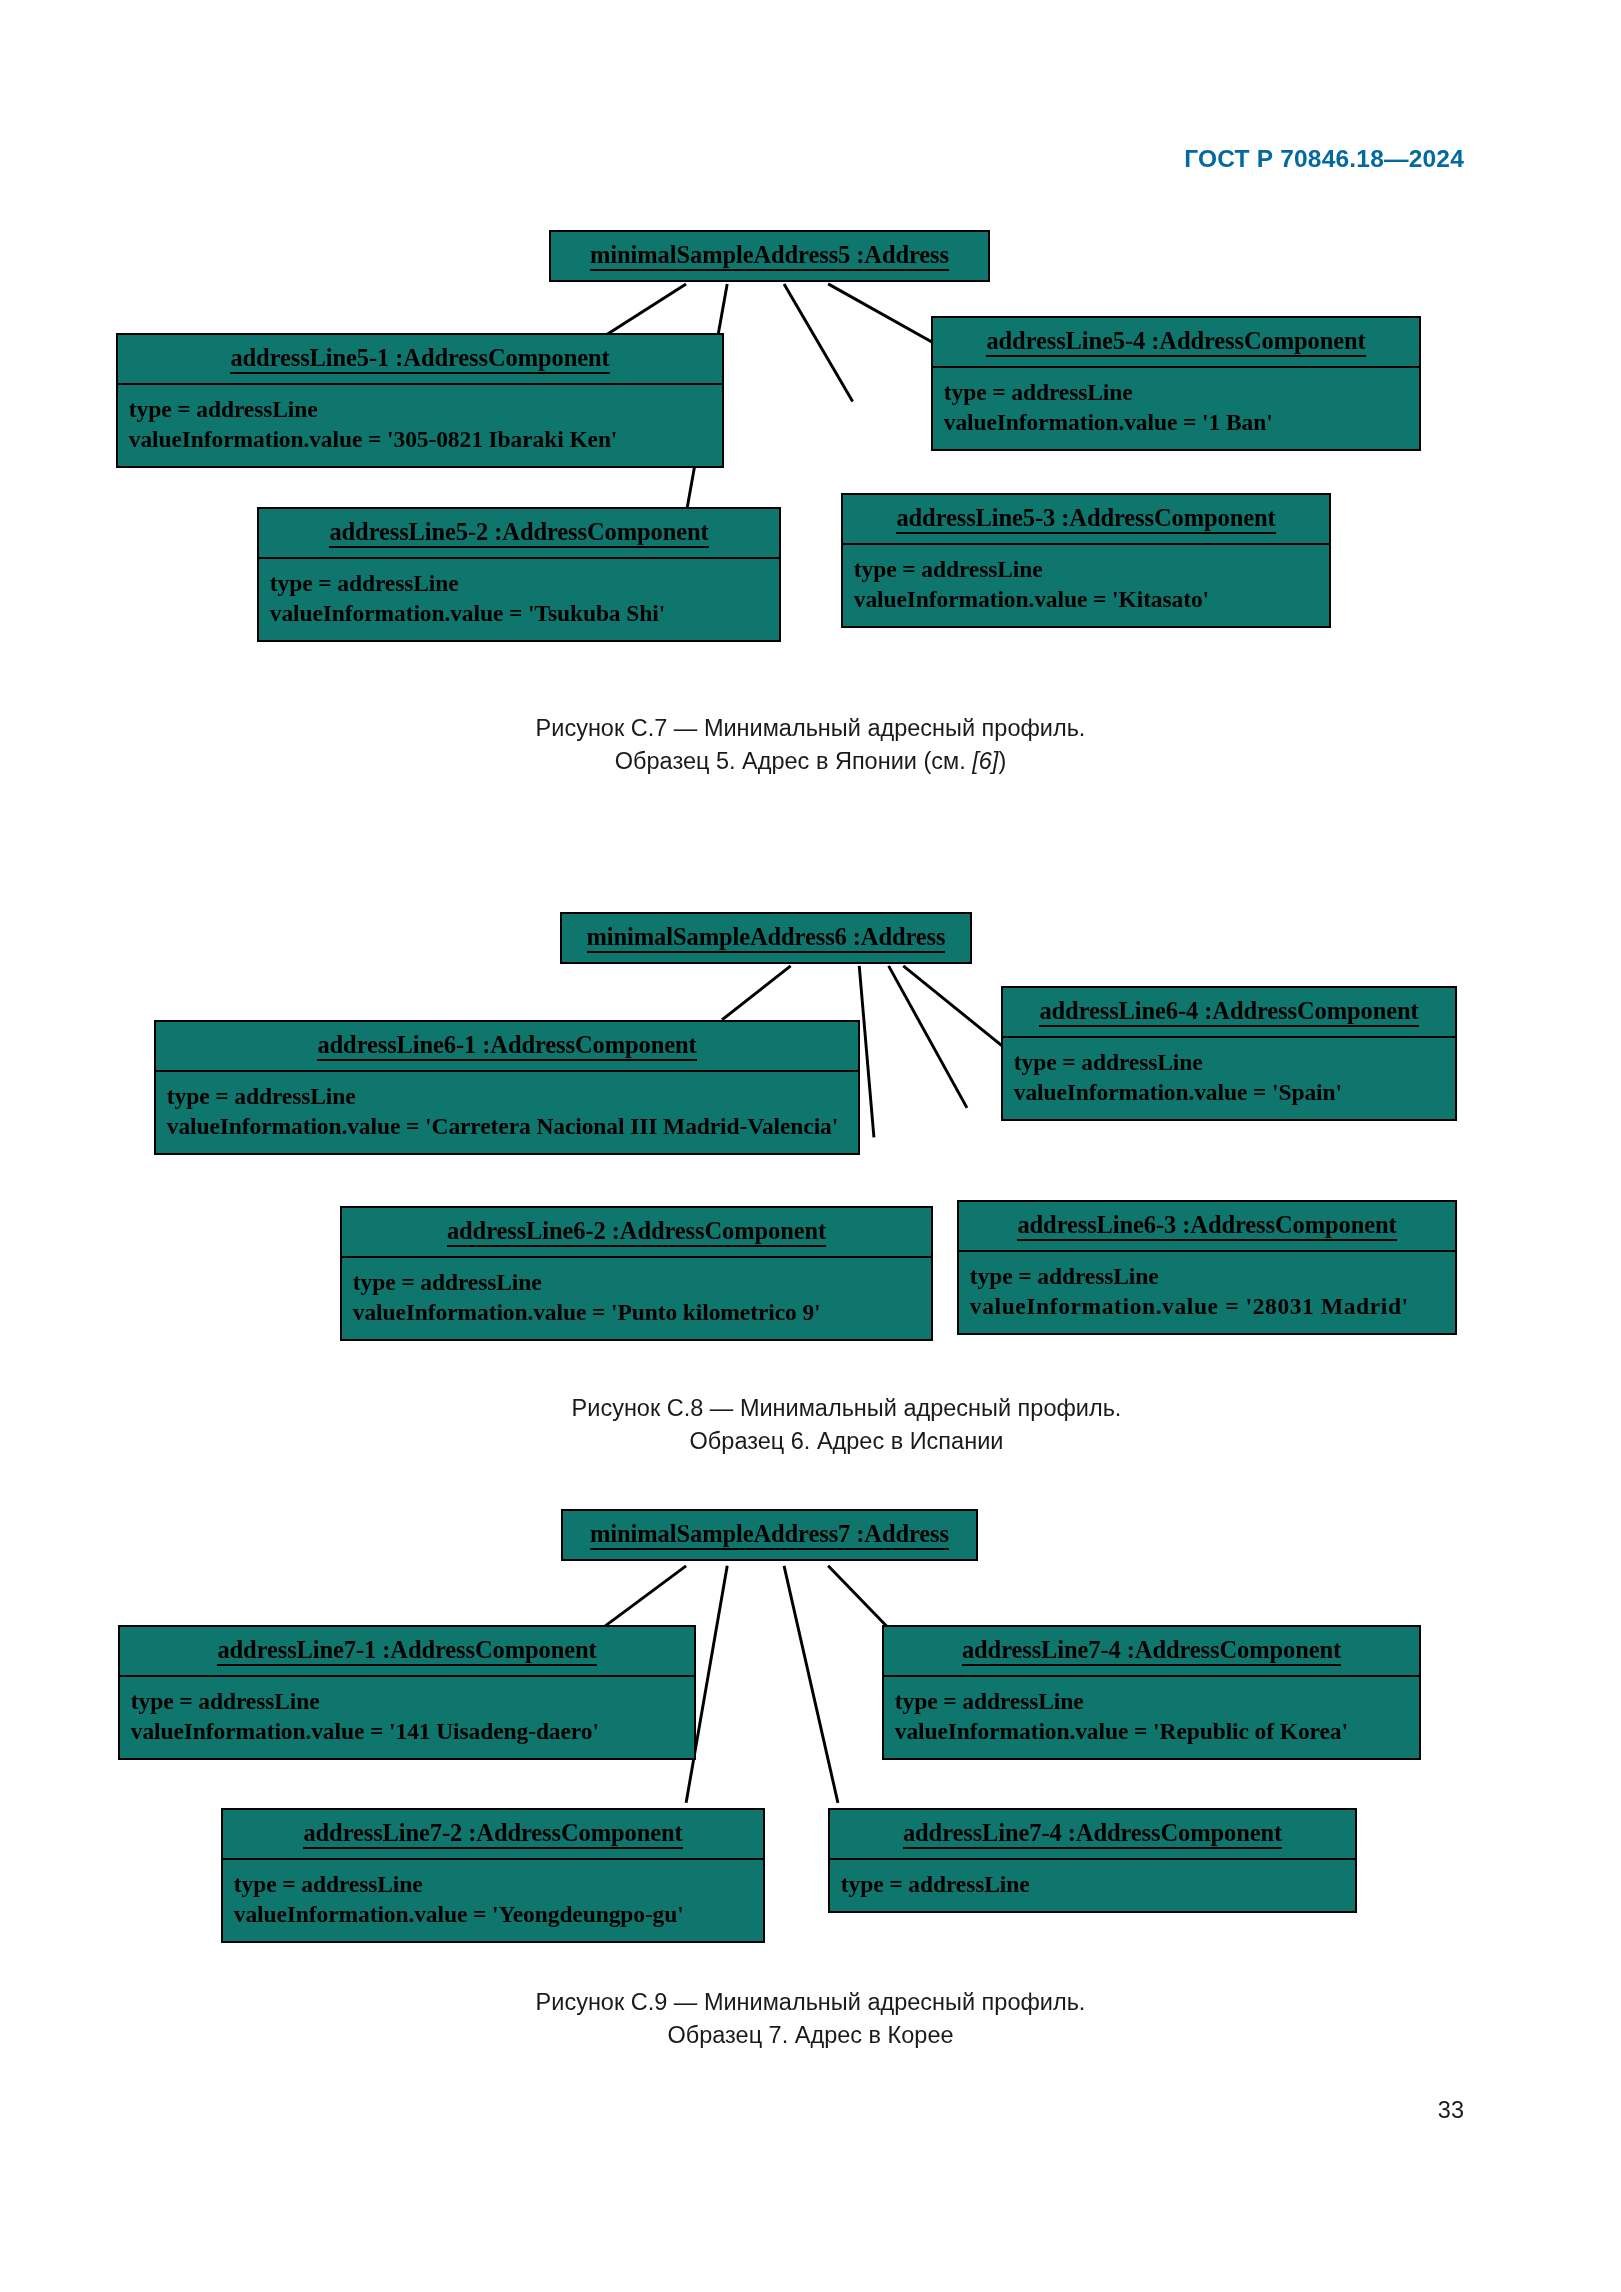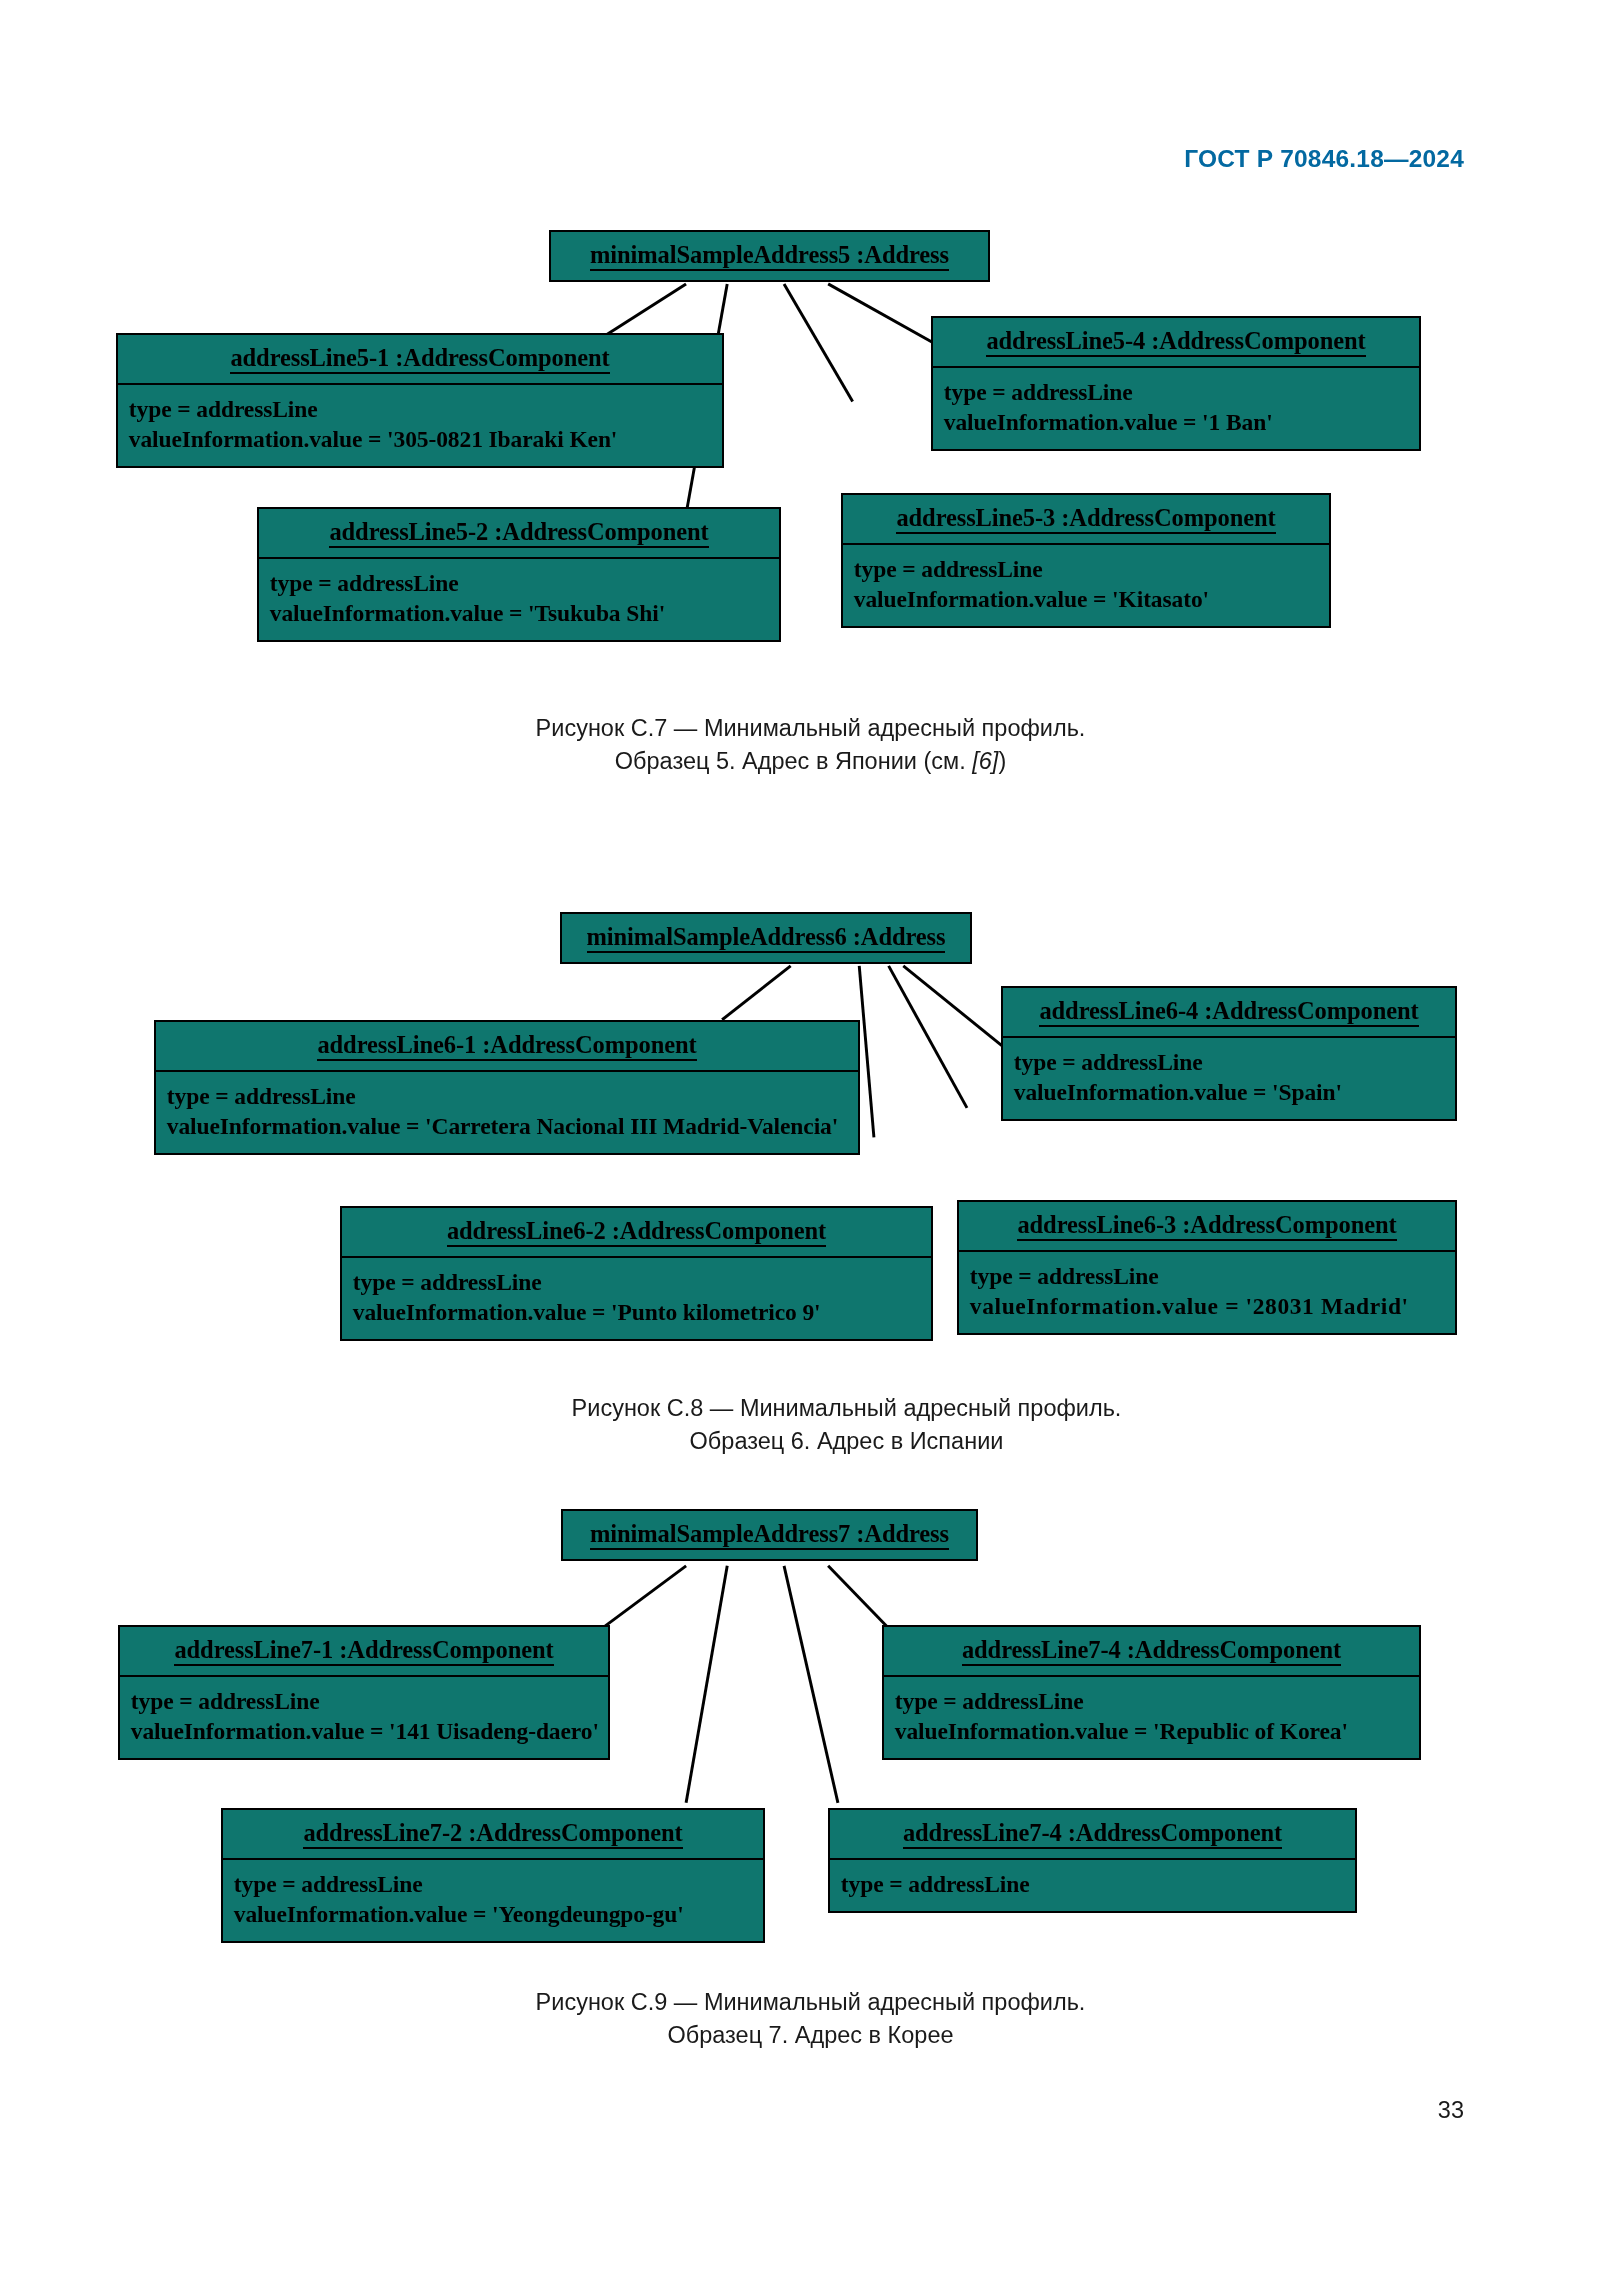--- a/index.html
+++ b/index.html
@@ -265,21 +265,21 @@
         <line x1="845" y1="58" x2="910" y2="125"></line>
       </g>
     </svg>
 
     <div class="uml-box" style="left:561px; top:0px; width:417px;">
       <div class="uml-title">
         <span>minimalSampleAddress7 :Address</span>
       </div>
     </div>
 
-    <div class="uml-box has-body" style="left:118px; top:116px; width:492px;">
+    <div class="uml-box has-body" style="left:118px; top:116px; width:578px;">
       <div class="uml-title">
         <span>addressLine7-1 :AddressComponent</span>
       </div>
       <div class="uml-body">
         <div class="attr">type = addressLine</div>
         <div class="attr">valueInformation.value = '141 Uisadeng-daero'</div>
       </div>
     </div>
 
     <div class="uml-box has-body" style="left:882px; top:116px; width:539px;">

